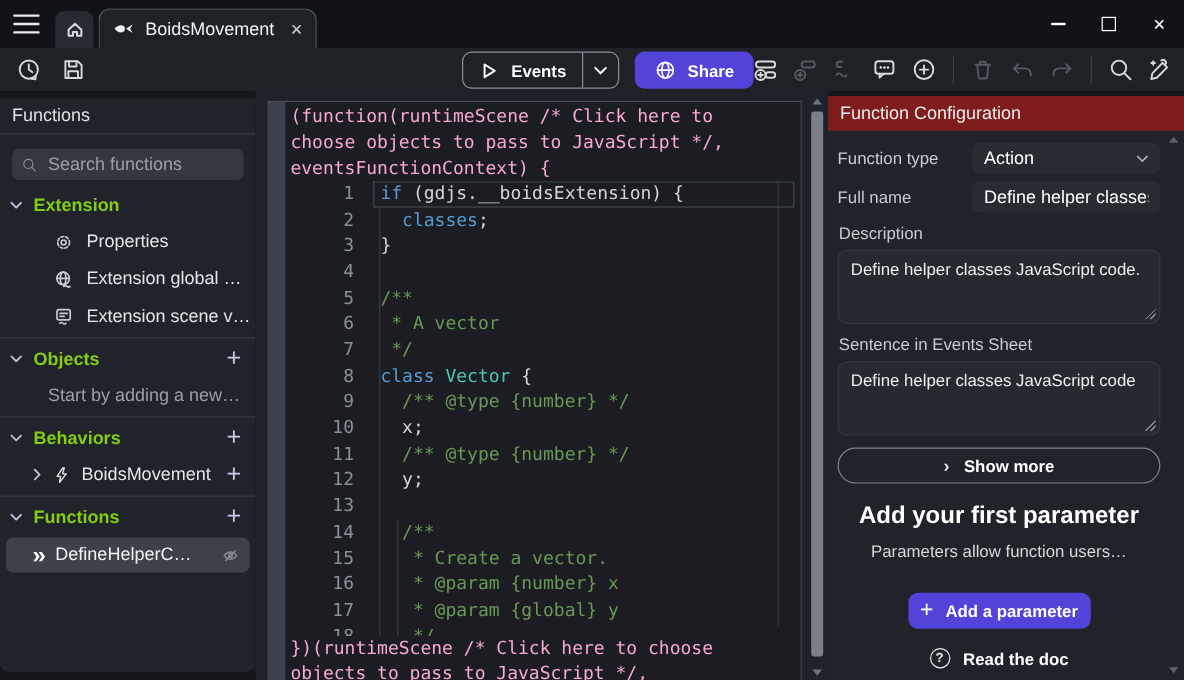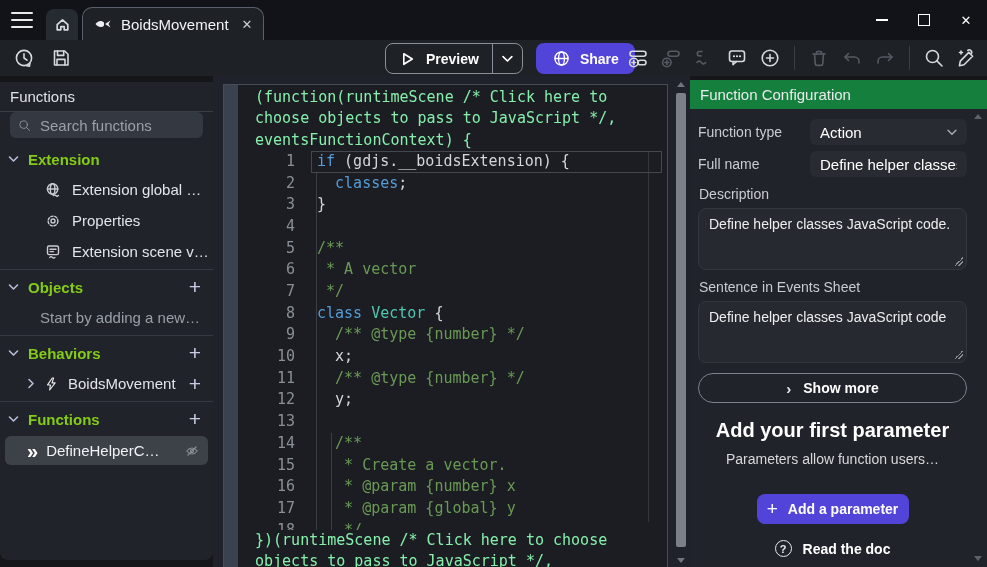--- a/index.html
+++ b/index.html
@@ -37,60 +37,60 @@
   .btn-preview .mainpart{display:flex;align-items:center;gap:9px;padding:0 13px 0 11px;font-weight:bold;font-size:14px;cursor:pointer;}
   .btn-preview .caret{width:29px;display:flex;align-items:center;justify-content:center;border-left:1px solid #8a9099;cursor:pointer;}
   .btn-share{height:31px;background:var(--accent,#5243d9);border:none;border-radius:8px;display:flex;align-items:center;gap:9px;padding:0 16px;color:#fff;font-weight:bold;font-size:14px;cursor:pointer;}
 
   
   .main{position:absolute;top:76px;left:0;right:0;bottom:0;display:flex;}
 
   
   .sidebar{width:213px;flex:0 0 213px;margin:6px 0 7px 0;background:#202329;border-radius:0 0 8px 8px;display:flex;flex-direction:column;overflow:hidden;}
   .sb-header{height:29px;line-height:29px;padding-left:10px;font-size:15px;color:#dfe2e6;border-bottom:1px solid #3a3e45;flex:0 0 auto;}
-  .search-wrap{margin:0 10px 6px 10px;height:26px;background:#343841;border-radius:6px;display:flex;align-items:center;gap:7px;padding:0 8px;flex:0 0 auto;}
+  .search-wrap{margin:12px 10px 6px 10px;height:26px;background:#343841;border-radius:6px;display:flex;align-items:center;gap:7px;padding:0 8px;flex:0 0 auto;}
   .search-wrap input{flex:1;background:transparent;border:none;outline:none;color:#dfe2e6;font-size:15px;font-family:"Liberation Sans",sans-serif;}
   .search-wrap input::placeholder{color:#99a0a8;}
   .divider{height:1px;background:#353a42;margin:2px 0;}
   .sec-row{height:30px;display:flex;align-items:center;gap:9px;padding:0 12px 0 8px;cursor:pointer;}
   .sec-label{font-weight:bold;font-size:15px;color:#84cc16;}
   .plus{margin-left:auto;color:#c7cbe6;font-size:21px;font-weight:300;line-height:20px;cursor:pointer;}
   .item-row{height:31px;display:flex;align-items:center;gap:11px;padding-left:45px;font-size:15px;color:#e2e5e9;cursor:pointer;}
   .item-row.indent2{padding-left:27px;gap:9px;}
   .item-row.empty{padding-left:40px;color:#99a0a7;cursor:default;}
   .item-row .plus{margin-right:12px;}
   .fn-item{margin:2px 5px;height:29px;border-radius:6px;background:#3d4249;display:flex;align-items:center;gap:9px;padding-left:22px;font-size:15px;color:#f1f2f5;cursor:pointer;}
   .fn-glyph{font-size:20px;font-weight:bold;color:#fff;letter-spacing:-1px;line-height:16px;}
   .eye{margin-left:auto;margin-right:9px;}
 
   
   .events{flex:1;position:relative;background:#1f222a;overflow:hidden;}
   .event-block{position:absolute;left:10px;top:8px;right:22px;bottom:0;border:1px solid #474d57;border-bottom:none;display:flex;background:#1b1d22;}
   .drag-bar{width:14px;flex:0 0 14px;background:#3b424f;}
   .code-area{flex:1;position:relative;overflow:hidden;background:#1b1d22;font-family:"DejaVu Sans Mono",monospace;font-size:15px;color:#d4d6da;}
-  .code-header,.code-footer{padding-left:17px;white-space:pre;line-height:21.3px;color:#86efac;}
+  .code-header,.code-footer{padding-left:4px;white-space:pre;line-height:21.3px;color:#f9a8d4;}
   .code-header{padding-top:2px;}
   .code-viewport{height:379px;overflow:hidden;position:relative;}
   .code-line{display:flex;height:21.7px;line-height:21.7px;white-space:pre;position:relative;}
   .gutter{flex:0 0 57px;width:57px;text-align:right;color:#8a9097;}
   .line-content{padding-left:22px;flex:1;}
   .code-line.current::after{content:"";position:absolute;left:73px;width:349px;top:0;bottom:0;border:1px solid #43484f;pointer-events:none;}
   .guide{position:absolute;width:1px;background:#3a3e44;}
   .tok-kw{color:var(--keyword,#569cd6);}
   .tok-cm{color:var(--comment,#6a9955);}
   .tok-cls{color:var(--class,#4ec9b0);}
   .events-scrollbar{position:absolute;right:2px;top:6px;bottom:2px;width:14px;}
   .ev-thumb{position:absolute;left:2px;right:2px;top:11px;bottom:18px;background:#7b8087;border-radius:2px;}
   .arr{position:absolute;left:3px;width:0;height:0;border-left:4px solid transparent;border-right:4px solid transparent;}
   .arr.up{top:0;border-bottom:5px solid #70757c;}
   .arr.down{bottom:2px;border-top:5px solid #70757c;}
 
   
   .rightpanel{width:297px;flex:0 0 297px;margin-top:4px;background:#202329;display:flex;flex-direction:column;position:relative;}
-  .rp-header{height:29px;background:#15803d;display:flex;align-items:center;padding-left:10px;font-size:15px;color:#e9ebed;flex:0 0 auto;}
+  .rp-header{height:29px;background:#7f1d1d;display:flex;align-items:center;padding-left:10px;font-size:15px;color:#e9ebed;flex:0 0 auto;}
   .rp-body{flex:1;padding:10px 20px 8px 8px;overflow:hidden;}
   .rp-row{display:flex;align-items:center;margin-bottom:6px;}
   .rp-label{width:112px;flex:0 0 112px;font-size:14px;color:#c9ccd1;}
   .rp-control{flex:1;height:26px;background:#282b31;border-radius:6px;display:flex;align-items:center;padding:0 10px;font-size:15px;color:#fff;box-sizing:border-box;}
   input.rp-control{border:none;outline:none;font-family:"Liberation Sans",sans-serif;width:100%;}
   .rp-select{cursor:pointer;}
   .rp-select .sel-caret{margin-left:auto;}
   .rp-sublabel{font-size:14px;color:#c9ccd1;margin:9px 0 6px 1px;}
   .ta-wrap{position:relative;height:62px;background:#26292f;border:1px solid #33373e;border-radius:8px;box-sizing:border-box;}
   .ta-wrap textarea{position:absolute;inset:0;background:transparent;border:none;outline:none;resize:none;color:#eceef0;font-size:14px;font-family:"Liberation Sans",sans-serif;padding:7px 10px;}
@@ -163,21 +163,21 @@
     </span>
   </div>
   <div class="tb-center">
     <div class="btn-preview">
       <span class="mainpart">
         <span>
           <svg width="20" height="20" viewBox="0 0 22 22">
               <path class="stk" style="stroke:#fff;stroke-width:1.8" d="M7.5 5.2L16.8 11L7.5 16.8z"></path>
             </svg>
         </span>
-        <span>Preview</span>
+        <span>Events</span>
       </span>
       <span class="caret">
         <svg width="11" height="8" viewBox="0 0 10.5 7">
             <path class="stk" style="stroke:#fff" d="M1 1.2l4.2 4.2L9.4 1.2"></path>
           </svg>
       </span>
     </div>
     <button class="btn-share">
       <span>
         <svg width="19" height="19" viewBox="0 0 22 22">
@@ -283,39 +283,39 @@
               <path fill="none" stroke="#b9bed8" stroke-width="1.6" stroke-linecap="round" stroke-linejoin="round" d="M1 2l4 4 4-4"></path>
             </svg>
           </span>
        <span class="sec-label">Extension</span>
 
      </div>
         <div class="item-row">
            <span>
             <svg width="16" height="16" viewBox="0 0 16 16">
               <g fill="none" stroke="#c9ccd2" stroke-width="1.4" stroke-linecap="round" stroke-linejoin="round">
+                <circle cx="8" cy="8" r="4.9" stroke-dasharray="2.4 1.65"></circle>
+                <circle cx="8" cy="8" r="2"></circle>
+              </g>
+            </svg>
+          </span>
+           <span>Properties</span>
+         </div>
+        <div class="item-row">
+           <span>
+            <svg width="16" height="16" viewBox="0 0 16 16">
+              <g fill="none" stroke="#c9ccd2" stroke-width="1.4" stroke-linecap="round" stroke-linejoin="round">
                 <circle cx="7.6" cy="7" r="5.2"></circle>
                 <ellipse cx="7.6" cy="7" rx="2.3" ry="5.2"></ellipse>
                 <path d="M2.4 7h10.4"></path>
                 <path d="M9.6 13.6c.8-.8 1.8-.8 2.6 0 .8.8 1.8.8 2.6 0" transform="translate(-1.4 0)"></path>
               </g>
             </svg>
           </span>
            <span>Extension global …</span>
-         </div>
-        <div class="item-row">
-           <span>
-            <svg width="16" height="16" viewBox="0 0 16 16">
-              <g fill="none" stroke="#c9ccd2" stroke-width="1.4" stroke-linecap="round" stroke-linejoin="round">
-                <circle cx="8" cy="8" r="4.9" stroke-dasharray="2.4 1.65"></circle>
-                <circle cx="8" cy="8" r="2"></circle>
-              </g>
-            </svg>
-          </span>
-           <span>Properties</span>
          </div>
         <div class="item-row">
            <span>
             <svg width="16" height="16" viewBox="0 0 16 16">
               <g fill="none" stroke="#c9ccd2" stroke-width="1.4" stroke-linecap="round" stroke-linejoin="round">
                 <rect x="2.5" y="2" width="11" height="8.6" rx="1.6"></rect>
                 <path d="M5 5.2h6M5 7.6h3.5"></path>
                 <path d="M4.8 13.4c.8-.9 1.8-.9 2.6 0 .8.9 1.8.9 2.6 0"></path>
               </g>
             </svg>

